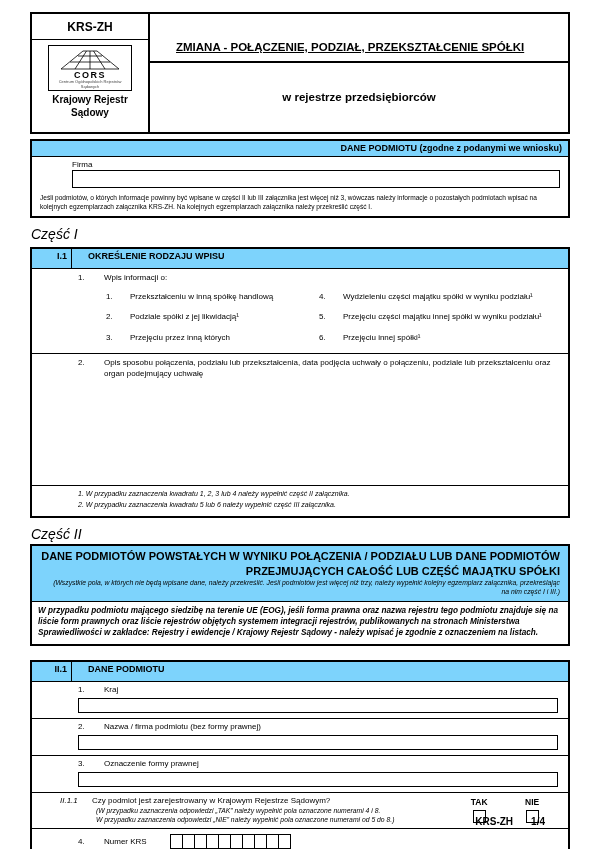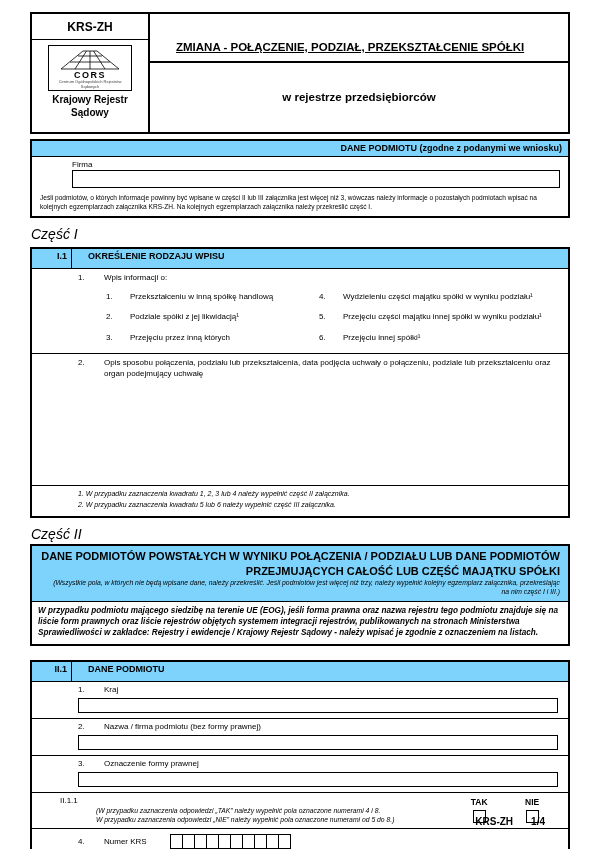--- a/index.html
+++ b/index.html
@@ -57,21 +57,21 @@
   .p2-note { font-style:italic; font-size:6.8px; line-height:1.3; margin-top:1px; padding-left:14px; }
   .p2-eu { font-weight:bold; font-style:italic; font-size:8.2px; line-height:1.35; padding:3px 8px 6px 6px; }
 
   .sec-ii1 { margin-top:14px; }
   .field-row { border-bottom:1px solid #000; padding:3px 10px 5px 46px; font-size:8px; }
   .field-input { border:1px solid #000; height:15px; margin-top:2px; background:#fff; }
 
   .q-row { border-bottom:1px solid #000; display:flex; }
   .q-left { flex:1; padding:3px 6px 4px 28px; }
   .q-line { font-size:8px; display:flex; line-height:1.3; }
-  .q-code { width:32px; flex:none; }
+  .q-code { width:32px; flex:none;font-style:italic; }
   .q-note { font-style:italic; font-size:6.8px; line-height:1.35; padding-left:36px; }
   .q-right { width:116px; flex:none; display:flex; justify-content:space-around; padding:4px 10px 4px 0; }
   .q-opt { text-align:left; font-weight:bold; font-size:8.5px; }
   .checkbox { width:13px; height:13px; border:1px solid #000; margin:3px auto 0; background:#fff; }
 
   .krs-row { display:flex; align-items:center; padding:5px 10px 7px 46px; font-size:8px; }
   .krs-num { width:26px; flex:none; }
   .krs-label { width:66px; flex:none; }
   .krs-cells { display:flex; }
   .krs-cell { width:13px; height:15px; border:1px solid #000; margin-left:-1px; background:#fff; }
@@ -214,20 +214,21 @@
         <span class="item-num">3.</span>
         <span>Oznaczenie formy prawnej</span>
       </div>
       <div class="field-input"></div>
     </div>
 
     <div class="q-row">
       <div class="q-left">
         <div class="q-line">
           <span class="q-code">II.1.1</span>
+          <span>Czy podmiot jest zarejestrowany w Krajowym Rejestrze Sądowym?</span>
         </div>
         <div class="q-note">(W przypadku zaznaczenia odpowiedzi „TAK” należy wypełnić pola oznaczone numerami 4 i 8.</div>
         <div class="q-note">W przypadku zaznaczenia odpowiedzi „NIE” należy wypełnić pola oznaczone numerami od 5 do 8.)</div>
       </div>
       <div class="q-right">
         <div class="q-opt">
           <div>TAK</div>
           <div class="checkbox"></div>
         </div>
         <div class="q-opt">

